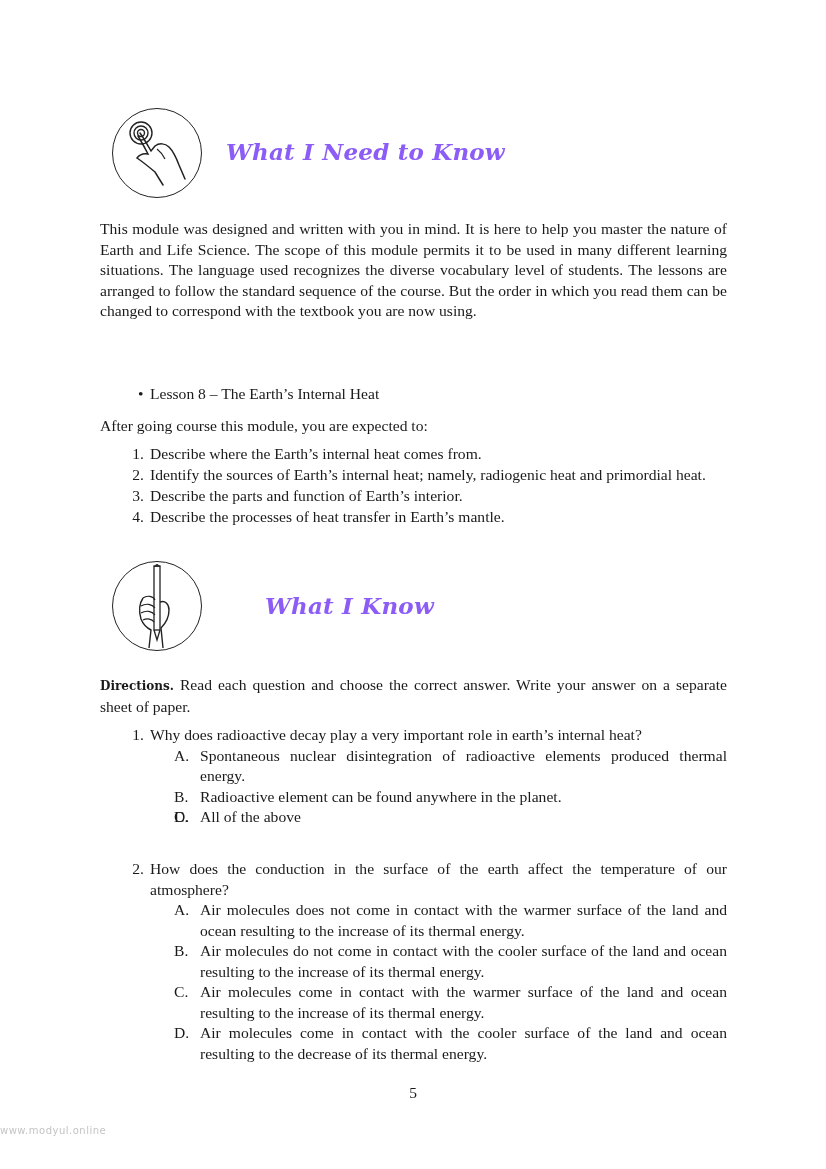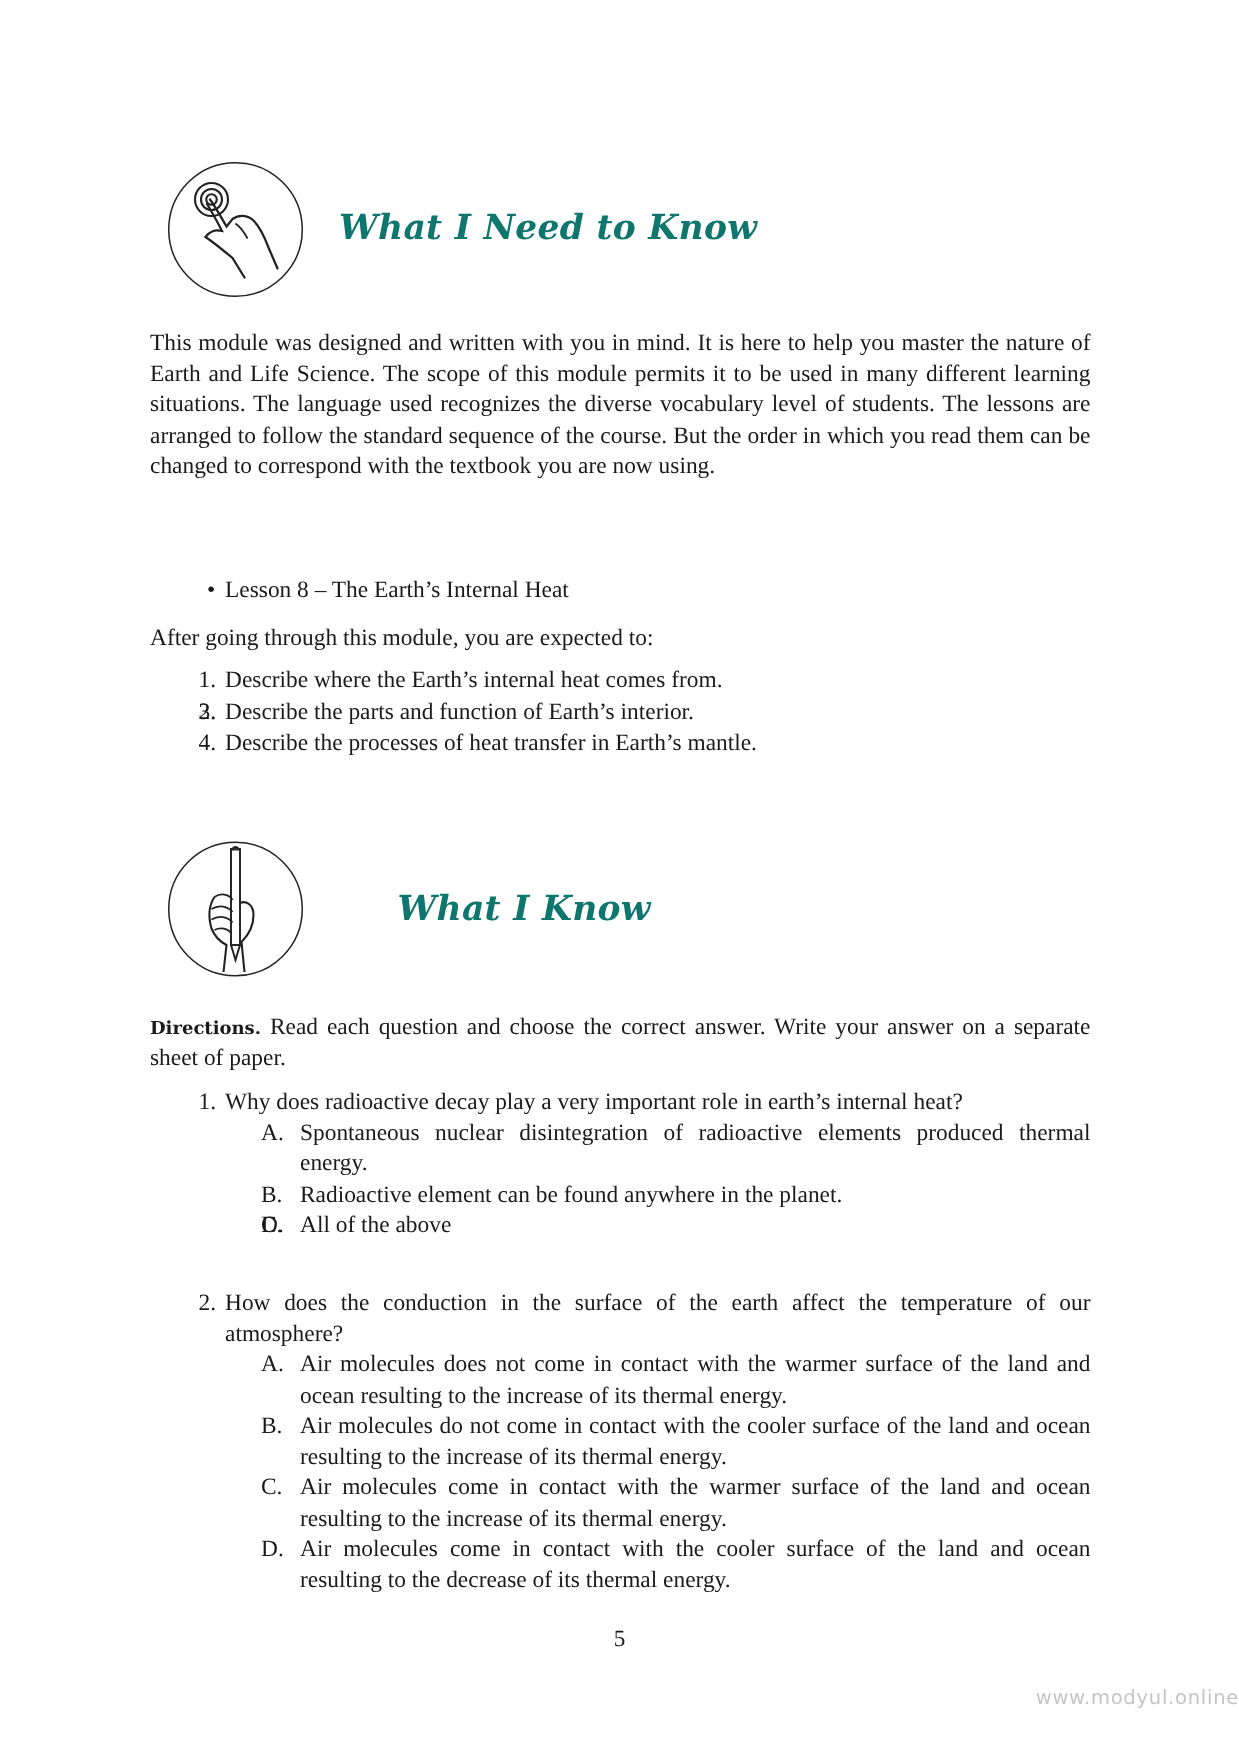--- a/index.html
+++ b/index.html
@@ -2,34 +2,34 @@
 <html><head>
 <meta charset="utf-8">
 <style>
   html, body { margin: 0; padding: 0; background: #ffffff; }
   body { width: 826px; height: 1169px; position: relative; overflow: hidden;
          font-family: "DejaVu Serif", "Liberation Serif", serif; color: #1a1a1a; }
   .page { position: absolute; left: 0; top: 0; width: 826px; height: 1169px; }
   .body-text { font-family: "Liberation Serif", "DejaVu Serif", serif; font-size: 15.6px; line-height: 20.5px; }
   .justify { text-align: justify; }
   .heading { position: absolute; font-family: "DejaVu Serif", serif; font-weight: bold; font-style: italic;
-             font-size: 23px; color: #0f766e; letter-spacing: 0.2px; }
+             font-size: 23px; color: #8b5cf6; letter-spacing: 0.2px; }
   .icon-circle { position: absolute; border: 1.5px solid #222; border-radius: 50%; box-sizing: border-box; }
   .block { position: absolute; left: 100px; width: 627px; }
   .row { position: relative; }
   .num { position: absolute; left: 24px; width: 20px; text-align: right; }
   .item-text { margin-left: 50px; }
   .opt { position: relative; }
   .opt .letter { position: absolute; left: 74px; }
   .opt .otext { margin-left: 100px; }
   .bullet { position: absolute; left: 38px; top: 0; }
   .page-num { position: absolute; top: 1084px; left: 0; width: 826px; text-align: center;
               font-family: "Liberation Serif", serif; font-size: 15.5px; }
-  .watermark { position: absolute; top: 1125px; left: 0; width: 826px; text-align: right;
-               font-family: "DejaVu Sans", sans-serif; font-size: 13px; color: #c4c4c4; letter-spacing: 0.5px; }
+  .watermark { position: absolute; top: 1125px; left: 0; width: 826px; text-align: left;
+               font-family: "DejaVu Sans", sans-serif; font-size: 10px; color: #c4c4c4; letter-spacing: 0.5px; }
   b.dir { font-family: "DejaVu Serif", serif; font-size: 12px; margin-top: 44px; }
 </style>
 </head>
 <body>
 
 <div class="page">
 
   <div class="icon-circle" style="left:112px; top:108px; width:90px; height:90px;">
     <svg width="87" height="87" viewBox="0 0 87 87">
       <circle cx="28" cy="24" r="11" fill="none" stroke="#222" stroke-width="1.4"></circle>
@@ -45,29 +45,30 @@
   <div class="block body-text justify" style="top:219px;">This module was designed and written with you in mind. It is here to help you master the nature of Earth and Life Science. The scope of this module permits it to be used in many different learning situations. The language used recognizes the diverse vocabulary level of students. The lessons are arranged to follow the standard sequence of the course. But the order in which you read them can be changed to correspond with the textbook you are now using.</div>
 
 
   <div class="block body-text" style="top:384px;">
     <div class="row">
       <span class="bullet">•</span>
       <div class="item-text">Lesson 8 – The Earth’s Internal Heat</div>
     </div>
   </div>
 
-  <div class="block body-text" style="top:416px;">After going through this module, you are expected to:</div>
+  <div class="block body-text" style="top:416px;">After going course this module, you are expected to:</div>
 
   <div class="block body-text" style="top:445px; line-height:18px;">
     <div class="row" style="margin-bottom:3px;">
       <span class="num">1.</span>
       <div class="item-text">Describe where the Earth’s internal heat comes from.</div>
     </div>
     <div class="row" style="margin-bottom:3px;">
       <span class="num">2.</span>
+      <div class="item-text" style="width:560px;">Identify the sources of Earth’s internal heat; namely, radiogenic heat and primordial heat.</div>
     </div>
     <div class="row" style="margin-bottom:3px;">
       <span class="num">3.</span>
       <div class="item-text">Describe the parts and function of Earth’s interior.</div>
     </div>
     <div class="row">
       <span class="num">4.</span>
       <div class="item-text">Describe the processes of heat transfer in Earth’s mantle.</div>
     </div>
   </div>

